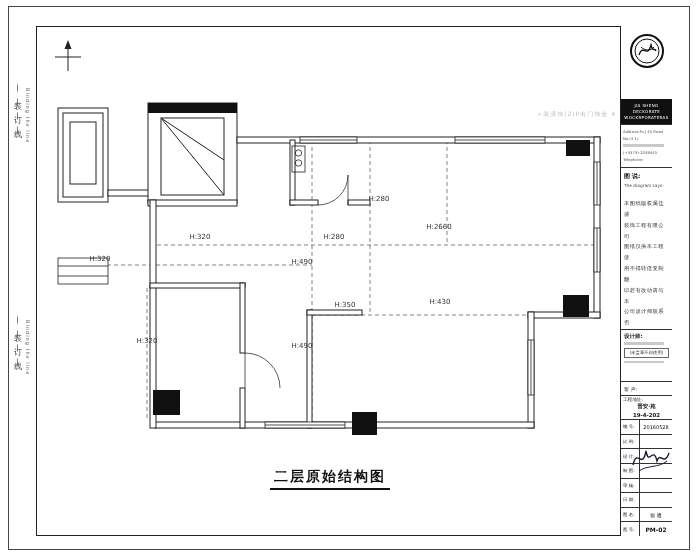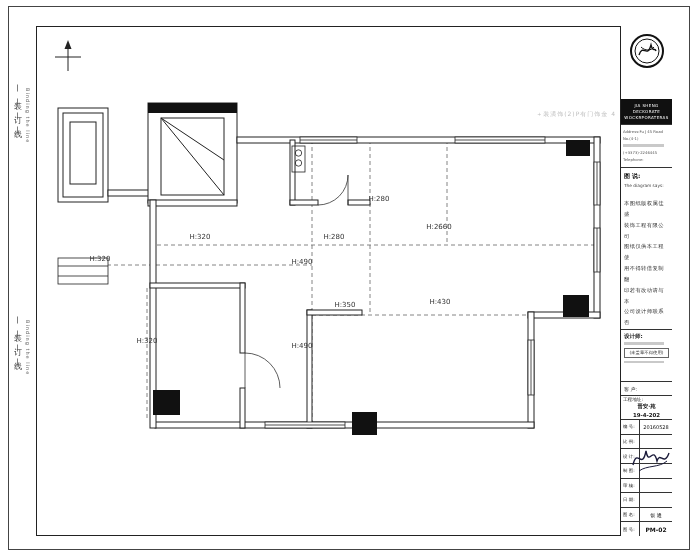--- a/index.html
+++ b/index.html
@@ -168,20 +168,23 @@
       <text x="329" y="161">H:280</text>
       <text x="389" y="189">H:2660</text>
       <text x="252" y="224">H:490</text>
       <text x="295" y="267">H:350</text>
       <text x="390" y="264">H:430</text>
       <text x="97" y="303">H:320</text>
       <text x="252" y="308">H:490</text>
     </g>
   </svg>
 
+  <div class="plan-title">
+    <span>二层原始结构图</span>
+  </div>
 
   <div class="titleblock">
     <div class="tb-sec tb-logo">
       <svg width="36" height="36" viewBox="0 0 36 36">
         <circle cx="18" cy="18" r="16" stroke="#111" stroke-width="2" fill="none"></circle>
         <circle cx="18" cy="18" r="12" stroke="#111" stroke-width="1" fill="none"></circle>
         <path d="M10,22 C14,10 18,26 22,12 C24,20 26,14 27,18" stroke="#111" stroke-width="1.4" fill="none"></path>
         <path d="M12,14 C16,18 22,18 25,14" stroke="#111" stroke-width="1" fill="none"></path>
       </svg>
       <div class="strip">

